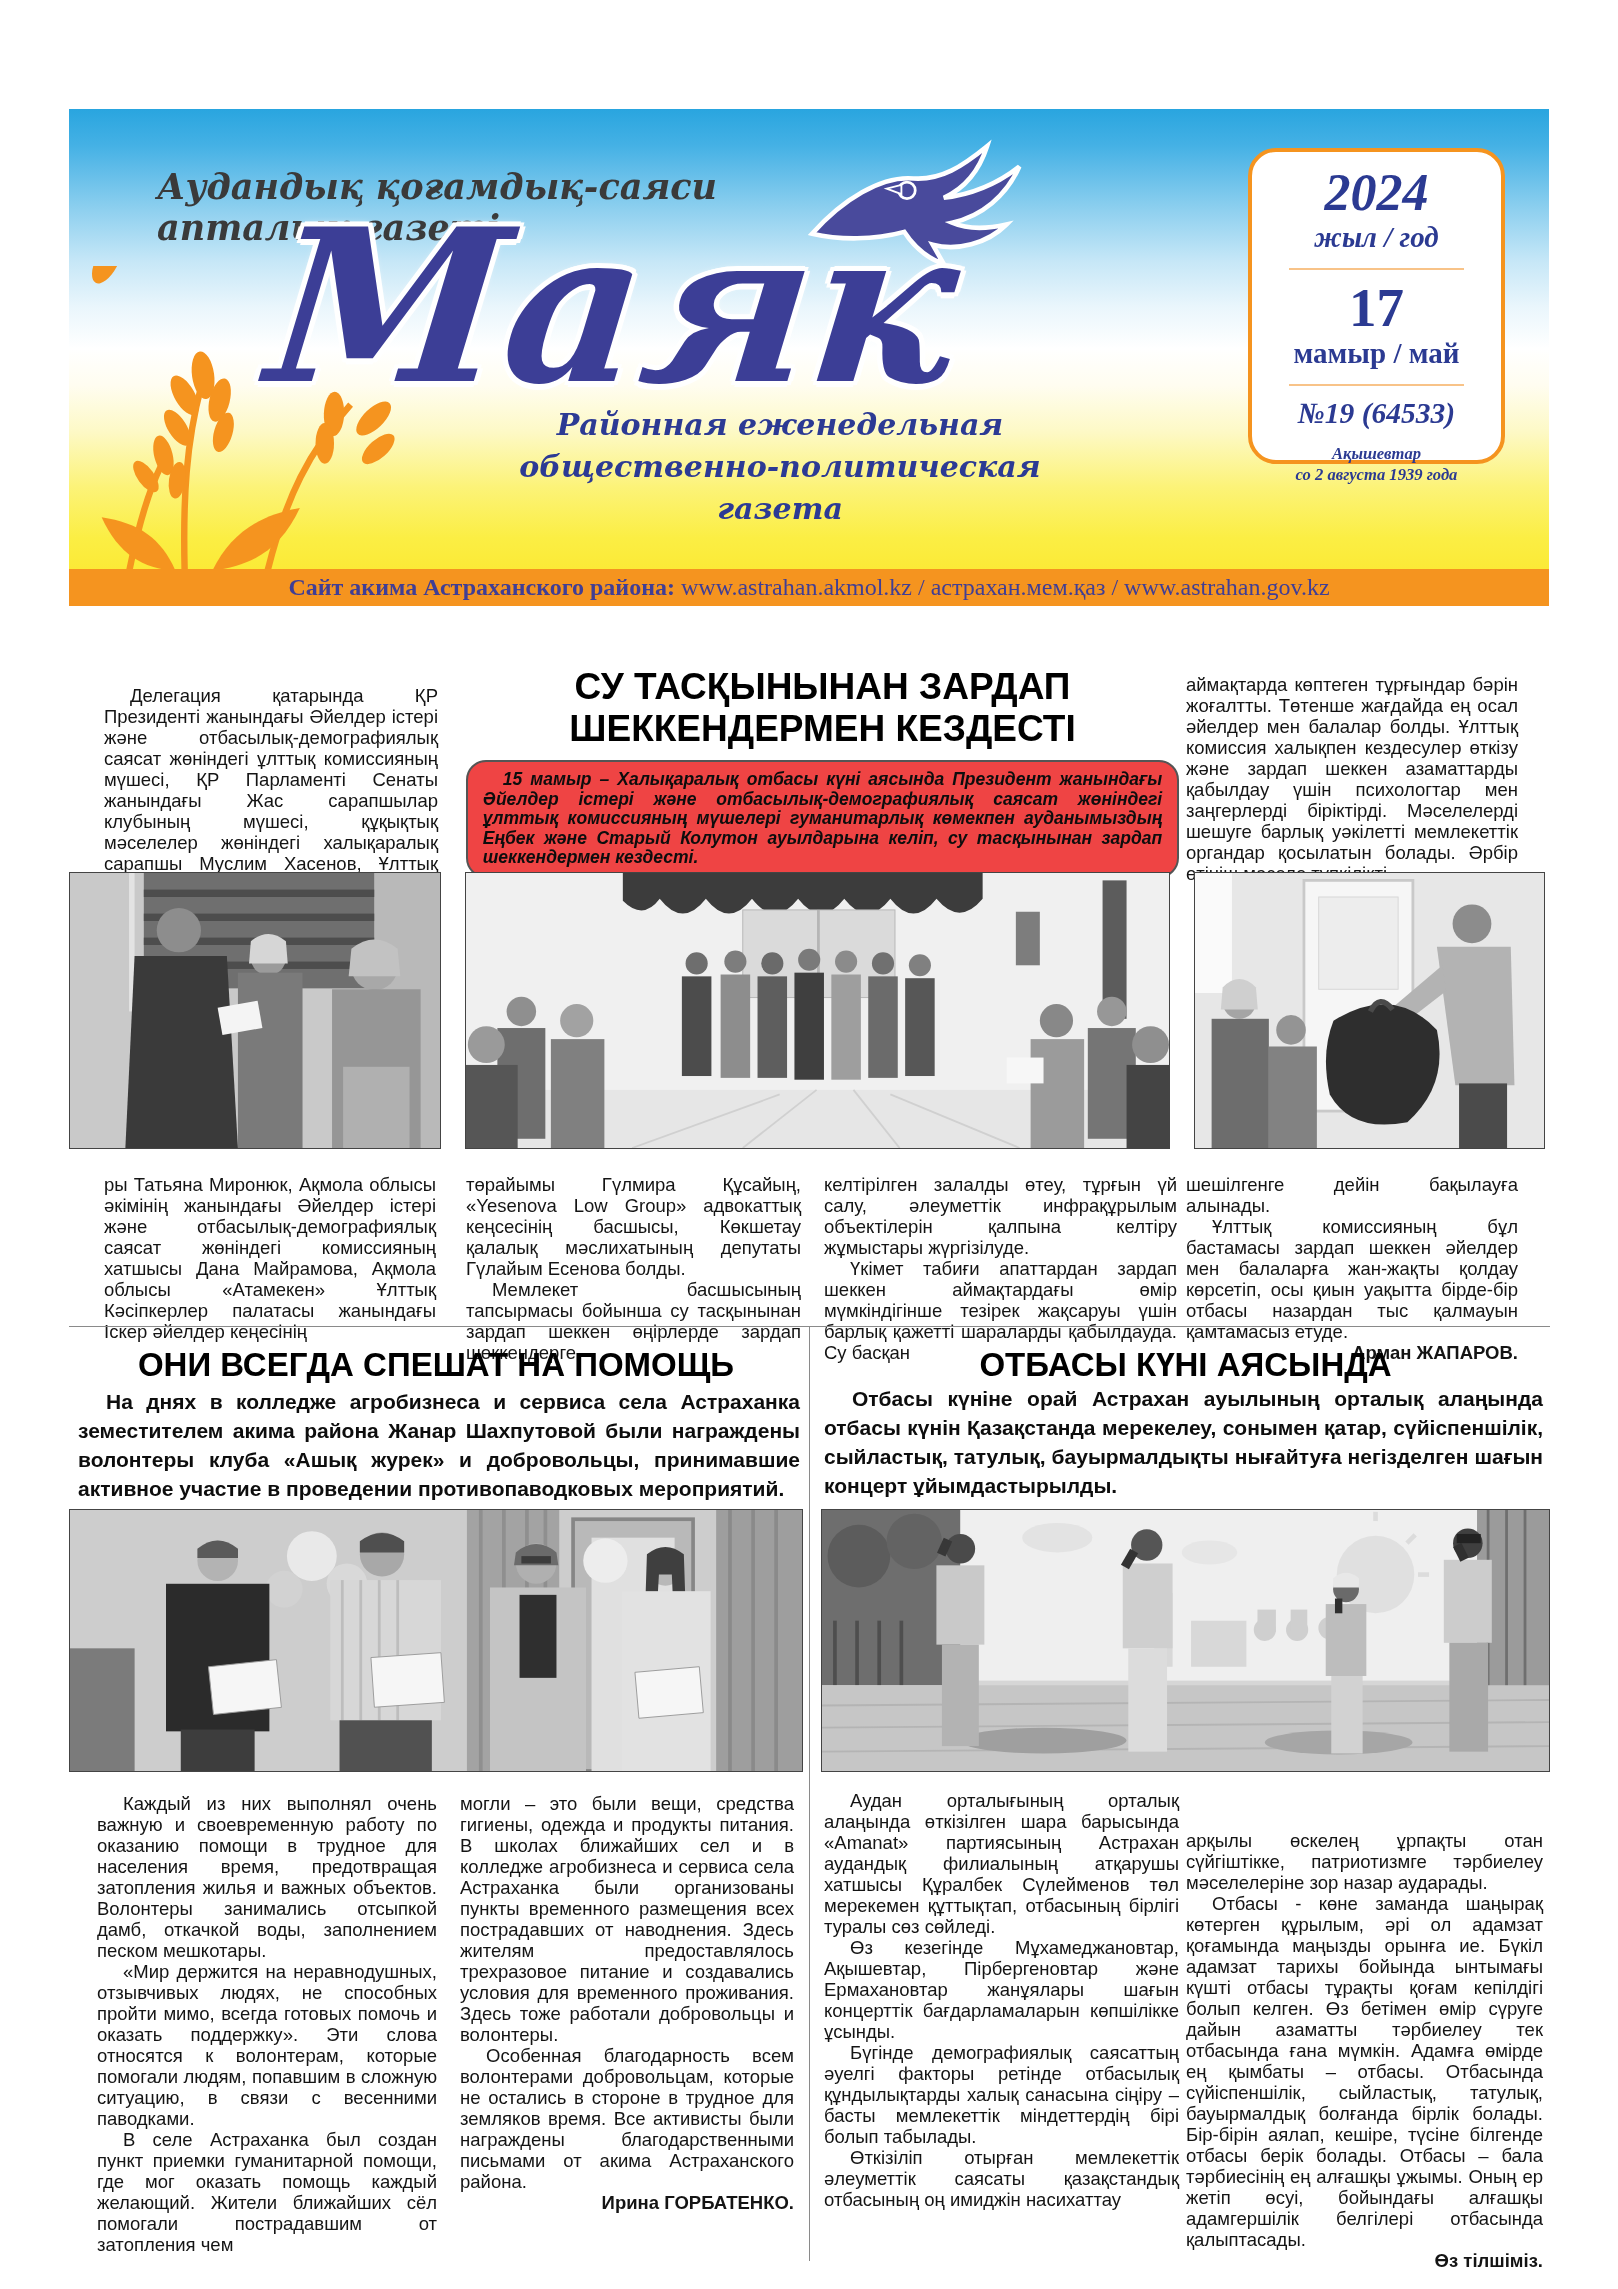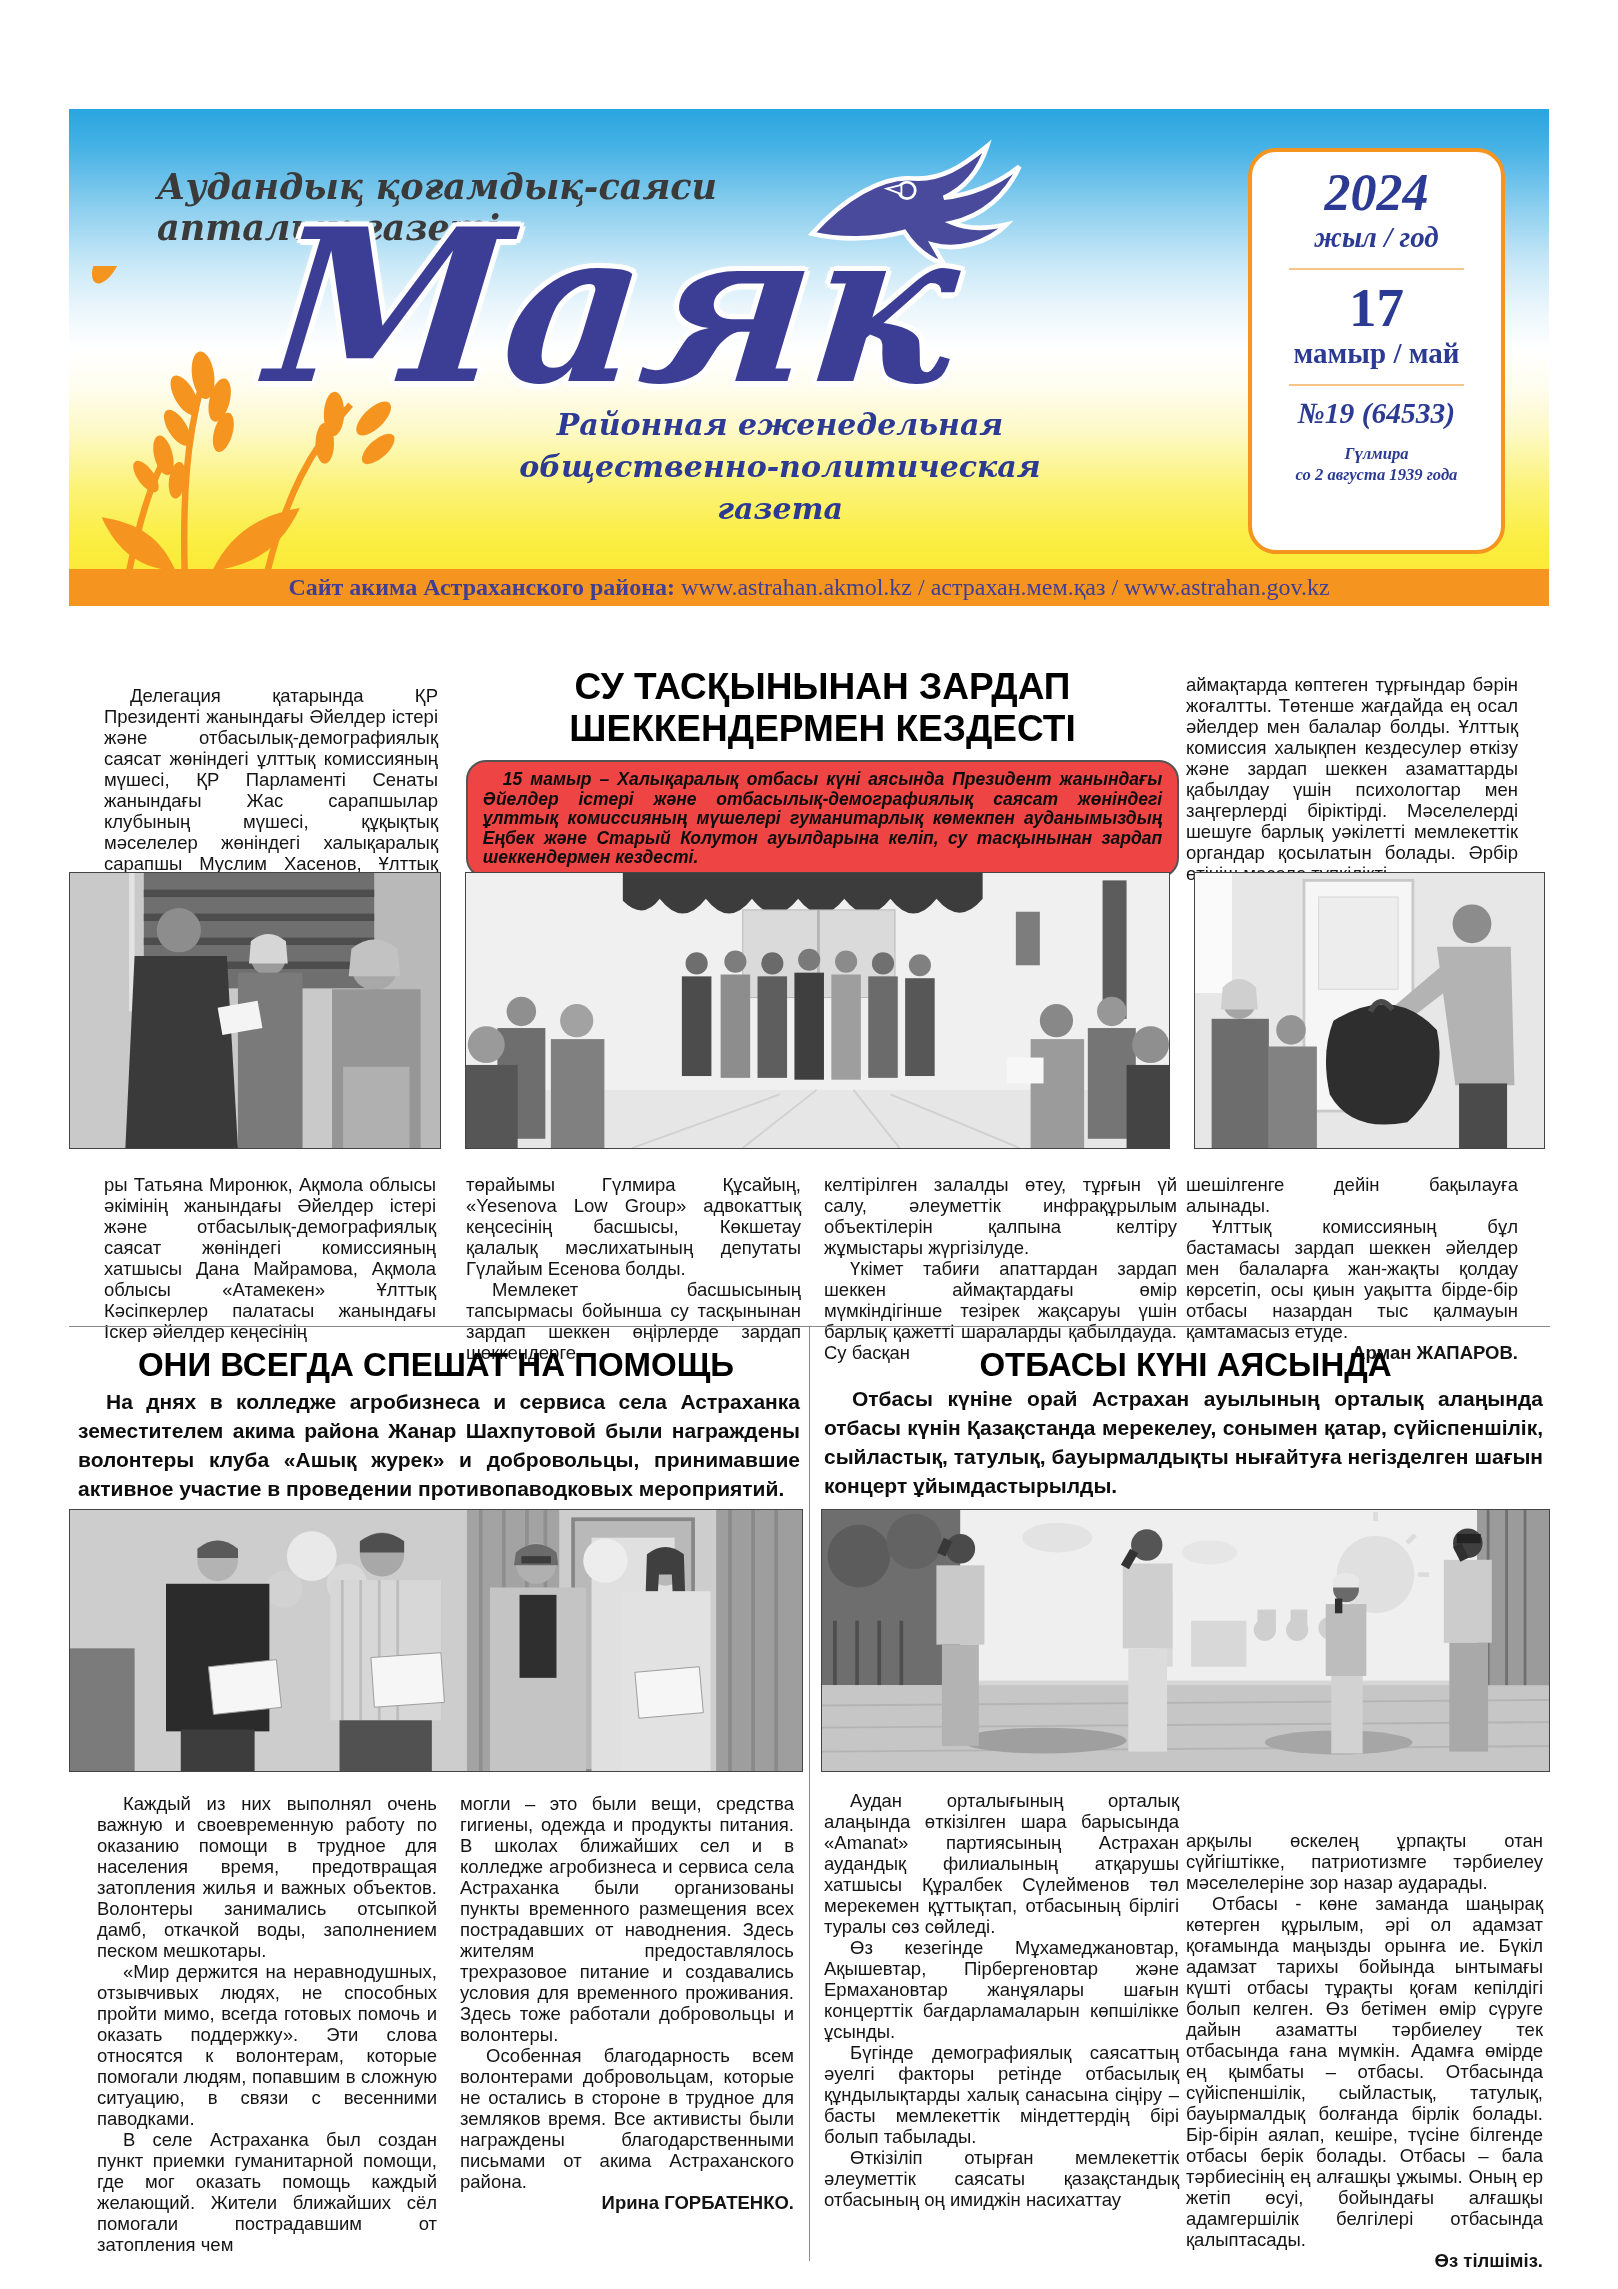--- a/index.html
+++ b/index.html
@@ -18,21 +18,21 @@
     font-family:"DejaVu Serif",serif;font-style:italic;font-weight:bold;
     font-size:212px;line-height:212px;color:#3c3e96;transform:skewX(-6deg);
     text-shadow:0 0 5.5px #fff,0 0 9.2px #fff,3.7px 3.7px 0 #fff,-3.7px -3.7px 0 #fff,
       3.7px -3.7px 0 #fff,-3.7px 3.7px 0 #fff,5.5px 0 0 #fff,-5.5px 0 0 #fff,0 5.5px 0 #fff,0 -5.5px 0 #fff;}
   .subtitle{left:388px;top:295px;width:646px;text-align:center;
     font-family:"DejaVu Serif",serif;font-style:italic;font-weight:bold;
     font-size:30px;line-height:42px;color:#2c3a94;}
   .eagle{left:729px;top:28px;}
   .wheat{left:4.6px;top:157px;}
 
-  .infobox{left:1179px;top:39px;width:257px;height:406px;background:#fff;
+  .infobox{left:1179px;top:39px;width:257px;height:316px;background:#fff;
     border:4.6px solid #f5941f;border-radius:28px;box-sizing:border-box;
     font-family:"Liberation Serif",serif;color:#2b3a92;text-align:center;padding-top:13px;}
   .ib-year{font-size:52px;line-height:55px;font-weight:bold;font-style:italic;}
   .ib-yearlabel{font-size:29px;line-height:35px;font-weight:bold;font-style:italic;}
   .ib-div{width:175px;border-top:2.8px solid #f8c388;margin:13px auto 9.2px auto;}
   .ib-day{font-size:55px;line-height:57px;font-weight:bold;}
   .ib-month{font-size:29px;line-height:35px;font-weight:bold;}
   .ib-issue{font-size:29.5px;line-height:37px;font-weight:bold;font-style:italic;margin-top:5.5px;}
   .ib-since{font-size:16.6px;line-height:21px;font-weight:bold;font-style:italic;margin-top:11px;}
 
@@ -138,21 +138,21 @@
 
     <div class="abs infobox">
       <div class="ib-year">2024</div>
       <div class="ib-yearlabel">жыл / год</div>
       <div class="ib-div"></div>
       <div class="ib-day">17</div>
       <div class="ib-month">мамыр / май</div>
       <div class="ib-div"></div>
       <div class="ib-issue">№19 (64533)</div>
       <div class="ib-since">
-        <div>Гүлмира</div>
+        <div>Ақышевтар</div>
         <div>со 2 августа 1939 года</div>
       </div>
     </div>
   </div>
 
   <div class="abs sitebar"><b>Сайт акима Астраханского района:</b><span> www.astrahan.akmol.kz / астрахан.мем.қаз / www.astrahan.gov.kz</span></div>
 
   <div class="abs bt colL">
     <p class="ind">Делегация қатарында ҚР Президенті жанындағы Әйелдер істері және отбасылық-демографиялық саясат жөніндегі ұлттық комиссияның мүшесі, ҚР Парламенті Сенаты жанындағы Жас сарапшылар клубының мүшесі, құқықтық мәселелер жөніндегі халықаралық сарапшы Муслим Хасенов, Ұлттық еріктілер желісінің атқарушы директо-</p>
   </div>

